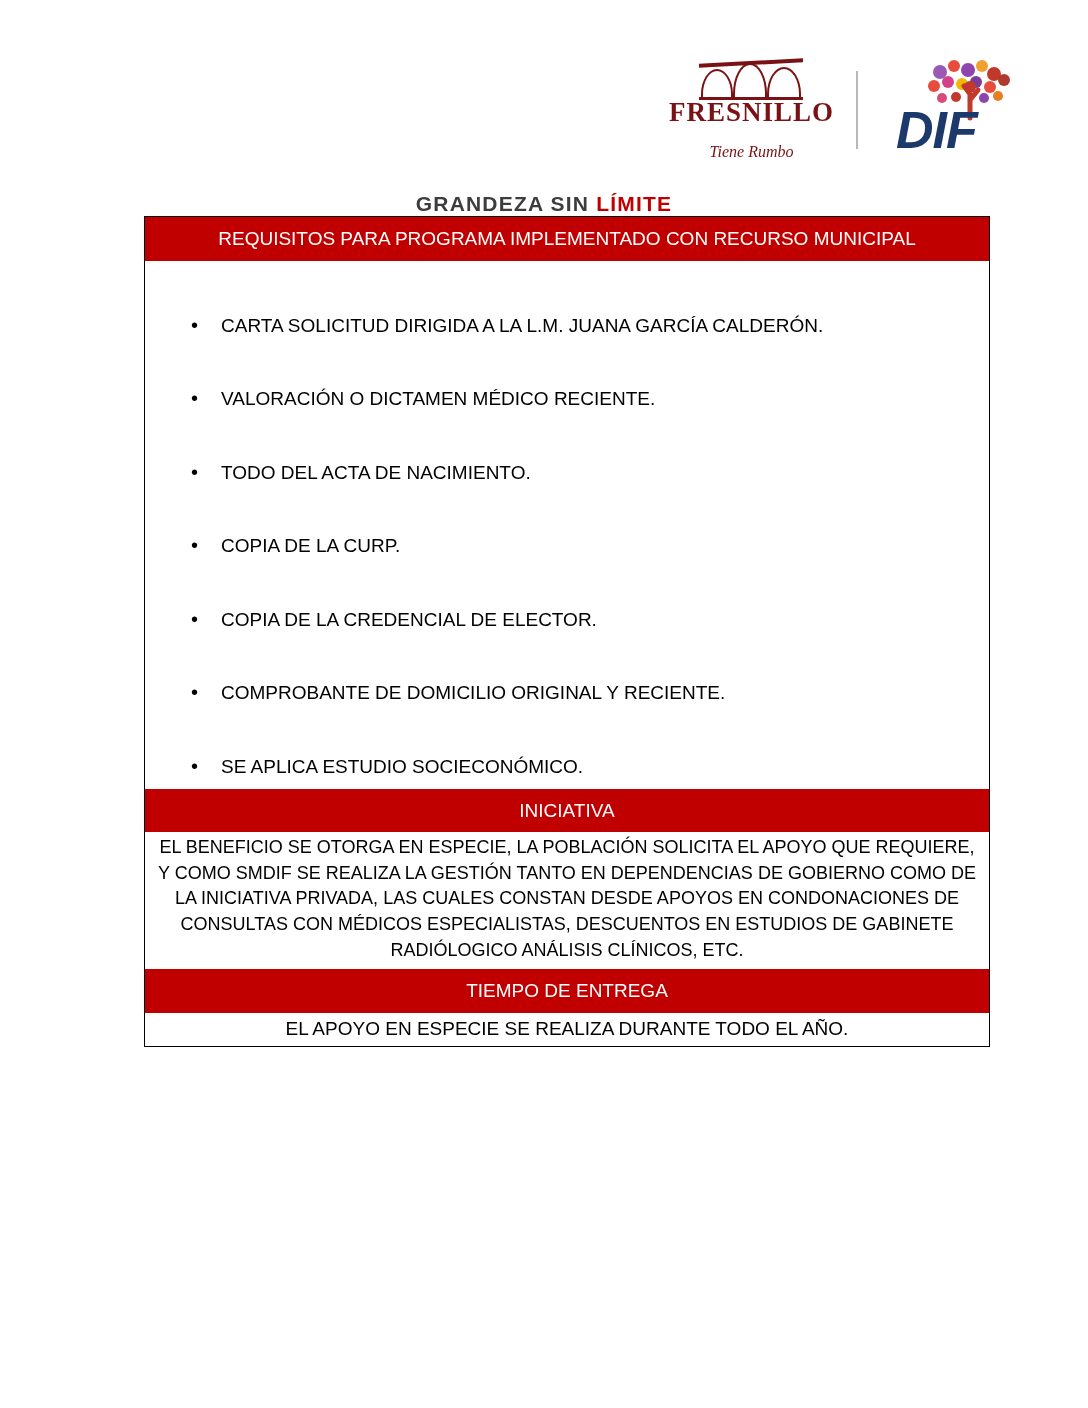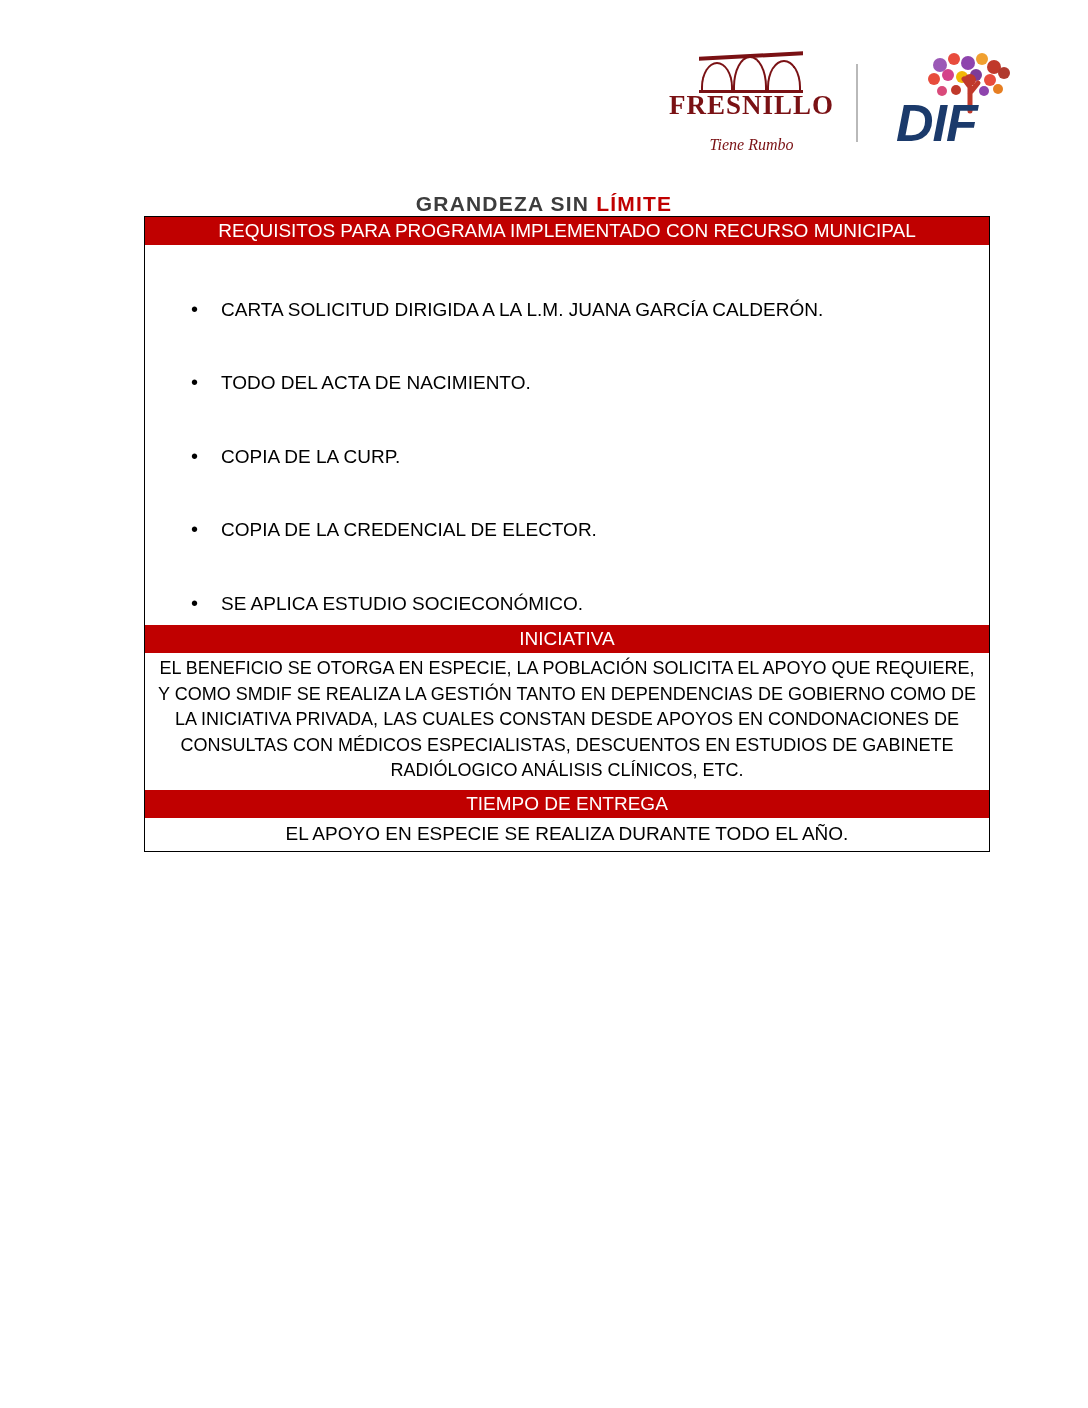--- a/index.html
+++ b/index.html
@@ -19,21 +19,21 @@
   .page {
     position: relative;
     width: 1088px;
     height: 1408px;
     box-sizing: border-box;
   }
 
   
   .header {
     position: absolute;
-    top: 53px;
+    top: 60px;
     right: 70px;
     display: flex;
     align-items: center;
     gap: 0px;
     height: 100px;
   }
   .logo-fresnillo {
     display: flex;
     flex-direction: column;
     align-items: center;
@@ -142,21 +142,21 @@
     left: 144px;
     width: 846px;
     border: 1px solid #000000;
     box-sizing: border-box;
   }
   .band {
     background: #c00000;
     color: #ffffff;
     text-align: center;
     font-size: 19px;
-    padding: 2px 6px;
+    padding: 10px 6px;
     line-height: 1.25;
   }
   .band-sub {
     border-top: 1px solid #ffffff;
   }
   .req-list {
     margin: 0;
     padding: 6px 0 6px 0;
     list-style: none;
     background: #ffffff;
@@ -243,23 +243,25 @@
   <div class="doc-title">
     <span>GRANDEZA SIN </span><span class="accent">LÍMITE</span>
   </div>
 
   <div class="table">
 
     <div class="band">REQUISITOS PARA PROGRAMA IMPLEMENTADO CON RECURSO MUNICIPAL</div>
 
     <ul class="req-list">
       <li>CARTA SOLICITUD DIRIGIDA A LA L.M. JUANA GARCÍA CALDERÓN.</li>
+      <li>VALORACIÓN O DICTAMEN MÉDICO RECIENTE.</li>
       <li>TODO DEL ACTA DE NACIMIENTO.</li>
       <li>COPIA DE LA CURP.</li>
       <li>COPIA DE LA CREDENCIAL DE ELECTOR.</li>
+      <li>COMPROBANTE DE DOMICILIO ORIGINAL Y RECIENTE.</li>
       <li>SE APLICA ESTUDIO SOCIECONÓMICO.</li>
     </ul>
 
     <div class="band band-sub">INICIATIVA</div>
     <div class="para">EL BENEFICIO SE OTORGA EN ESPECIE, LA POBLACIÓN SOLICITA EL APOYO QUE REQUIERE, Y COMO SMDIF SE REALIZA LA GESTIÓN TANTO EN DEPENDENCIAS DE GOBIERNO COMO DE LA INICIATIVA PRIVADA, LAS CUALES CONSTAN DESDE APOYOS EN CONDONACIONES DE CONSULTAS CON MÉDICOS ESPECIALISTAS, DESCUENTOS EN ESTUDIOS DE GABINETE RADIÓLOGICO ANÁLISIS CLÍNICOS, ETC.</div>
 
     <div class="band band-sub">TIEMPO DE ENTREGA</div>
     <div class="para-single">EL APOYO EN ESPECIE SE REALIZA DURANTE TODO EL AÑO.</div>
 
   </div>

